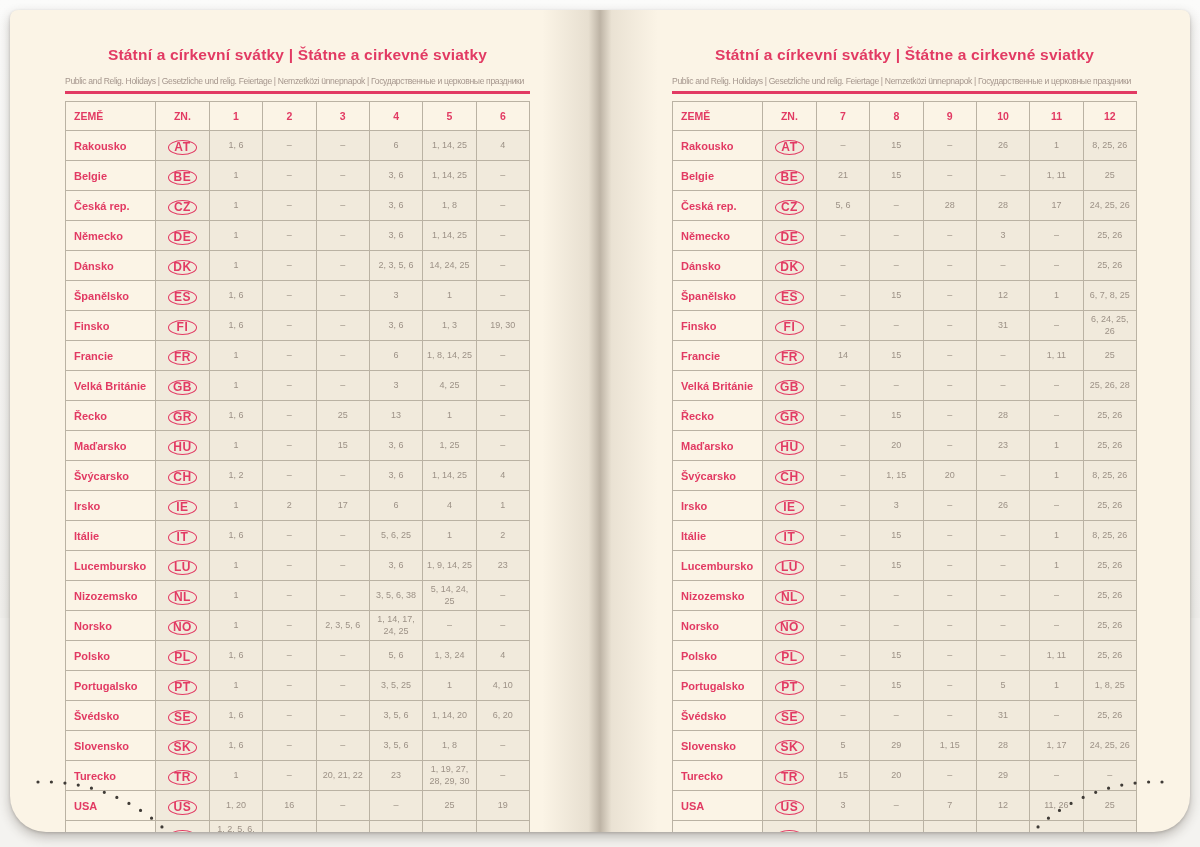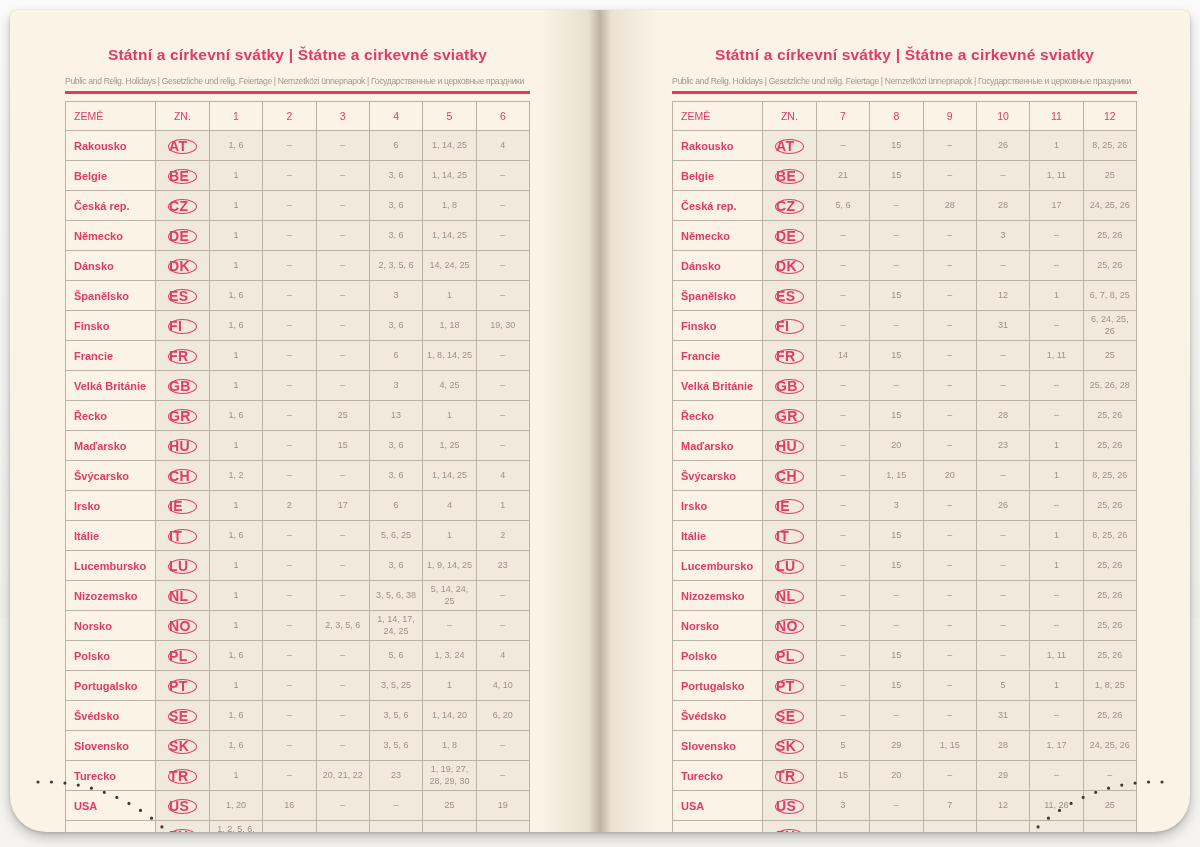--- a/index.html
+++ b/index.html
@@ -31,34 +31,34 @@
     color:#a5968d; white-space:nowrap; overflow:hidden;
   }
   .rule { height:3px; background:#e23a63; }
   .rule.top { margin-bottom:7px; }
   table.holidays { width:100%; border-collapse:collapse; table-layout:fixed; }
   col.col-country { width:19.4%; }
   col.col-code    { width:11.6%; }
   col.col-month   { width:11.5%; }
   .holidays th, .holidays td { border:1px solid #bab2a3; }
   .holidays thead th {
-    height:26px; color:#e23a63; font-size:10.5px; font-weight:normal;
+    height:26px; color:#e23a63; font-size:10.5px; font-weight:bold;
     text-align:center; background:transparent;
   }
   .holidays thead th.country, .holidays td.country { text-align:left; padding-left:8px; }
   .holidays tbody td { height:25px; }
   .holidays td.country {
     color:#e23a63; font-weight:bold; font-size:11px; background:transparent;
   }
   .holidays td.code { background:#f1eadc; text-align:center; }
   .badge {
     display:inline-block; width:27px; height:13px; line-height:13px;
     border:1.2px solid #e23a63; border-radius:50%;
-    color:#e23a63; font-size:14px; font-weight:bold; letter-spacing:0.5px;
-    text-align:left;
+    color:#e23a63; font-size:12px; font-weight:bold; letter-spacing:0.5px;
+    text-align:center;
   }
   .holidays td.val {
     background:#f1eadc; text-align:center; color:#9c9186;
     font-size:9px; line-height:1.3; padding:2px 3px;
   }
   .spine {
     position:absolute; left:50%; top:0; bottom:0; width:116px;
     transform:translateX(-50%); pointer-events:none;
     background:linear-gradient(to right,
       rgba(110,95,75,0) 0%, rgba(110,95,75,0.14) 40%,
@@ -161,21 +161,21 @@
               <td class="val">1</td>
               <td class="val">–</td>
             </tr>
             <tr>
               <td class="country">Finsko</td>
               <td class="code"><span class="badge">FI</span></td>
               <td class="val">1, 6</td>
               <td class="val">–</td>
               <td class="val">–</td>
               <td class="val">3, 6</td>
-              <td class="val">1, 18</td>
+              <td class="val">1, 3</td>
               <td class="val">19, 30</td>
             </tr>
             <tr>
               <td class="country">Francie</td>
               <td class="code"><span class="badge">FR</span></td>
               <td class="val">1</td>
               <td class="val">–</td>
               <td class="val">–</td>
               <td class="val">6</td>
               <td class="val">1, 8, 14, 25</td>

